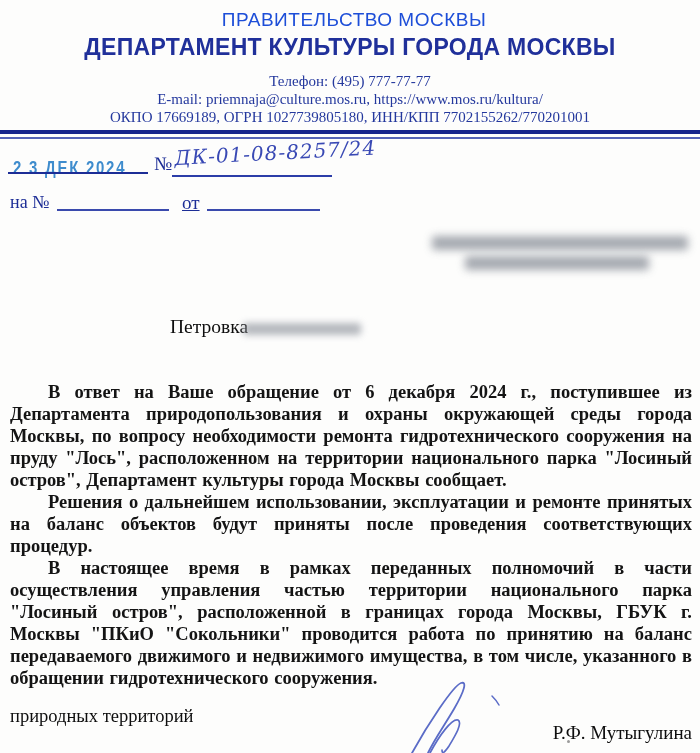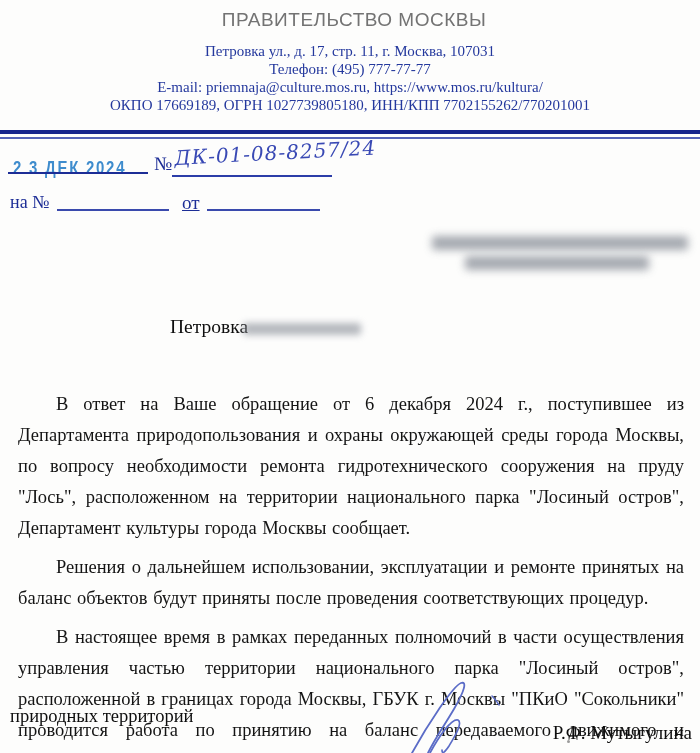--- a/index.html
+++ b/index.html
@@ -5,21 +5,21 @@
   html,body{margin:0;padding:0;background:#e8e8e8;}
   .page{
     position:relative;width:700px;height:753px;margin:0 auto;
     background:#fdfdfc;overflow:hidden;
     font-family:"Liberation Serif", serif;color:#111;
   }
   
   .letterhead{position:absolute;top:0;left:0;right:0;text-align:center;}
   .gov-title{
     margin-top:9px;font-family:"Liberation Sans", sans-serif;
-    font-size:19px;font-weight:500;letter-spacing:.5px;color:#737373;margin-left:8px;
+    font-size:19px;font-weight:500;letter-spacing:.5px;color:#1d4ed8;margin-left:8px;
   }
   .dept-title{
     margin-top:3px;font-family:"Liberation Sans", sans-serif;
     font-size:23px;font-weight:700;letter-spacing:.3px;color:#20309a;
   }
   .addr{margin-top:11px;font-size:15px;line-height:18px;color:#24389d;}
   .rule{position:absolute;top:130px;left:0;width:700px;}
   .rule-thick{height:4px;background:#16248c;}
   .rule-thin{height:2px;background:#5563b8;margin-top:3px;}
   
@@ -47,38 +47,38 @@
   
   .blur-bar{position:absolute;background:#8f949d;border-radius:3px;filter:blur(4px);opacity:.8;}
   .recipient-1{left:432px;top:236px;width:256px;height:14px;}
   .recipient-2{left:465px;top:256px;width:184px;height:14px;}
   .salut-name{left:243px;top:323px;width:118px;height:12px;filter:blur(3.5px);opacity:.65;}
   
   .salutation{position:absolute;left:170px;top:316px;font-size:19.5px;color:#0e0e0e;}
   
   .body-text{position:absolute;left:10px;top:381px;width:682px;}
   .body-text p{
-    margin:8px;font-size:18.5px;line-height:31px;color:#141414;
-    text-align:justify;text-align-last:left;text-indent:38px;word-spacing:1px;
+    margin:0;font-size:18.5px;line-height:22px;color:#141414;
+    text-align:justify;text-align-last:left;text-indent:38px;word-spacing:1px;font-weight:bold;
   }
   
   .sig-title{position:absolute;left:10px;top:703px;font-size:18.5px;line-height:27px;color:#0e0e0e;}
   .sig-name{position:absolute;right:8px;top:722px;font-size:19px;color:#0e0e0e;white-space:nowrap;}
   .sig-svg{position:absolute;left:406px;top:676px;}
   .dot{position:absolute;left:567px;top:740px;width:3px;height:3px;border-radius:50%;background:#9b9b9b;}
 </style>
 </head>
 <body>
 
 <div class="page">
 
   <header class="letterhead">
     <div class="gov-title">ПРАВИТЕЛЬСТВО МОСКВЫ</div>
+    <div class="dept-title">ДЕПАРТАМЕНТ КУЛЬТУРЫ ГОРОДА МОСКВЫ</div>
     <div class="addr">
-      <div>Петровка ул., д. 17, стр. 11, г. Москва, 107031</div>
       <div>Телефон: (495) 777-77-77</div>
       <div>E-mail: priemnaja@culture.mos.ru, https://www.mos.ru/kultura/</div>
       <div>ОКПО 17669189, ОГРН 1027739805180, ИНН/КПП 7702155262/770201001</div>
     </div>
   </header>
   <div class="rule">
     <div class="rule-thick"></div>
     <div class="rule-thin"></div>
   </div>
 

